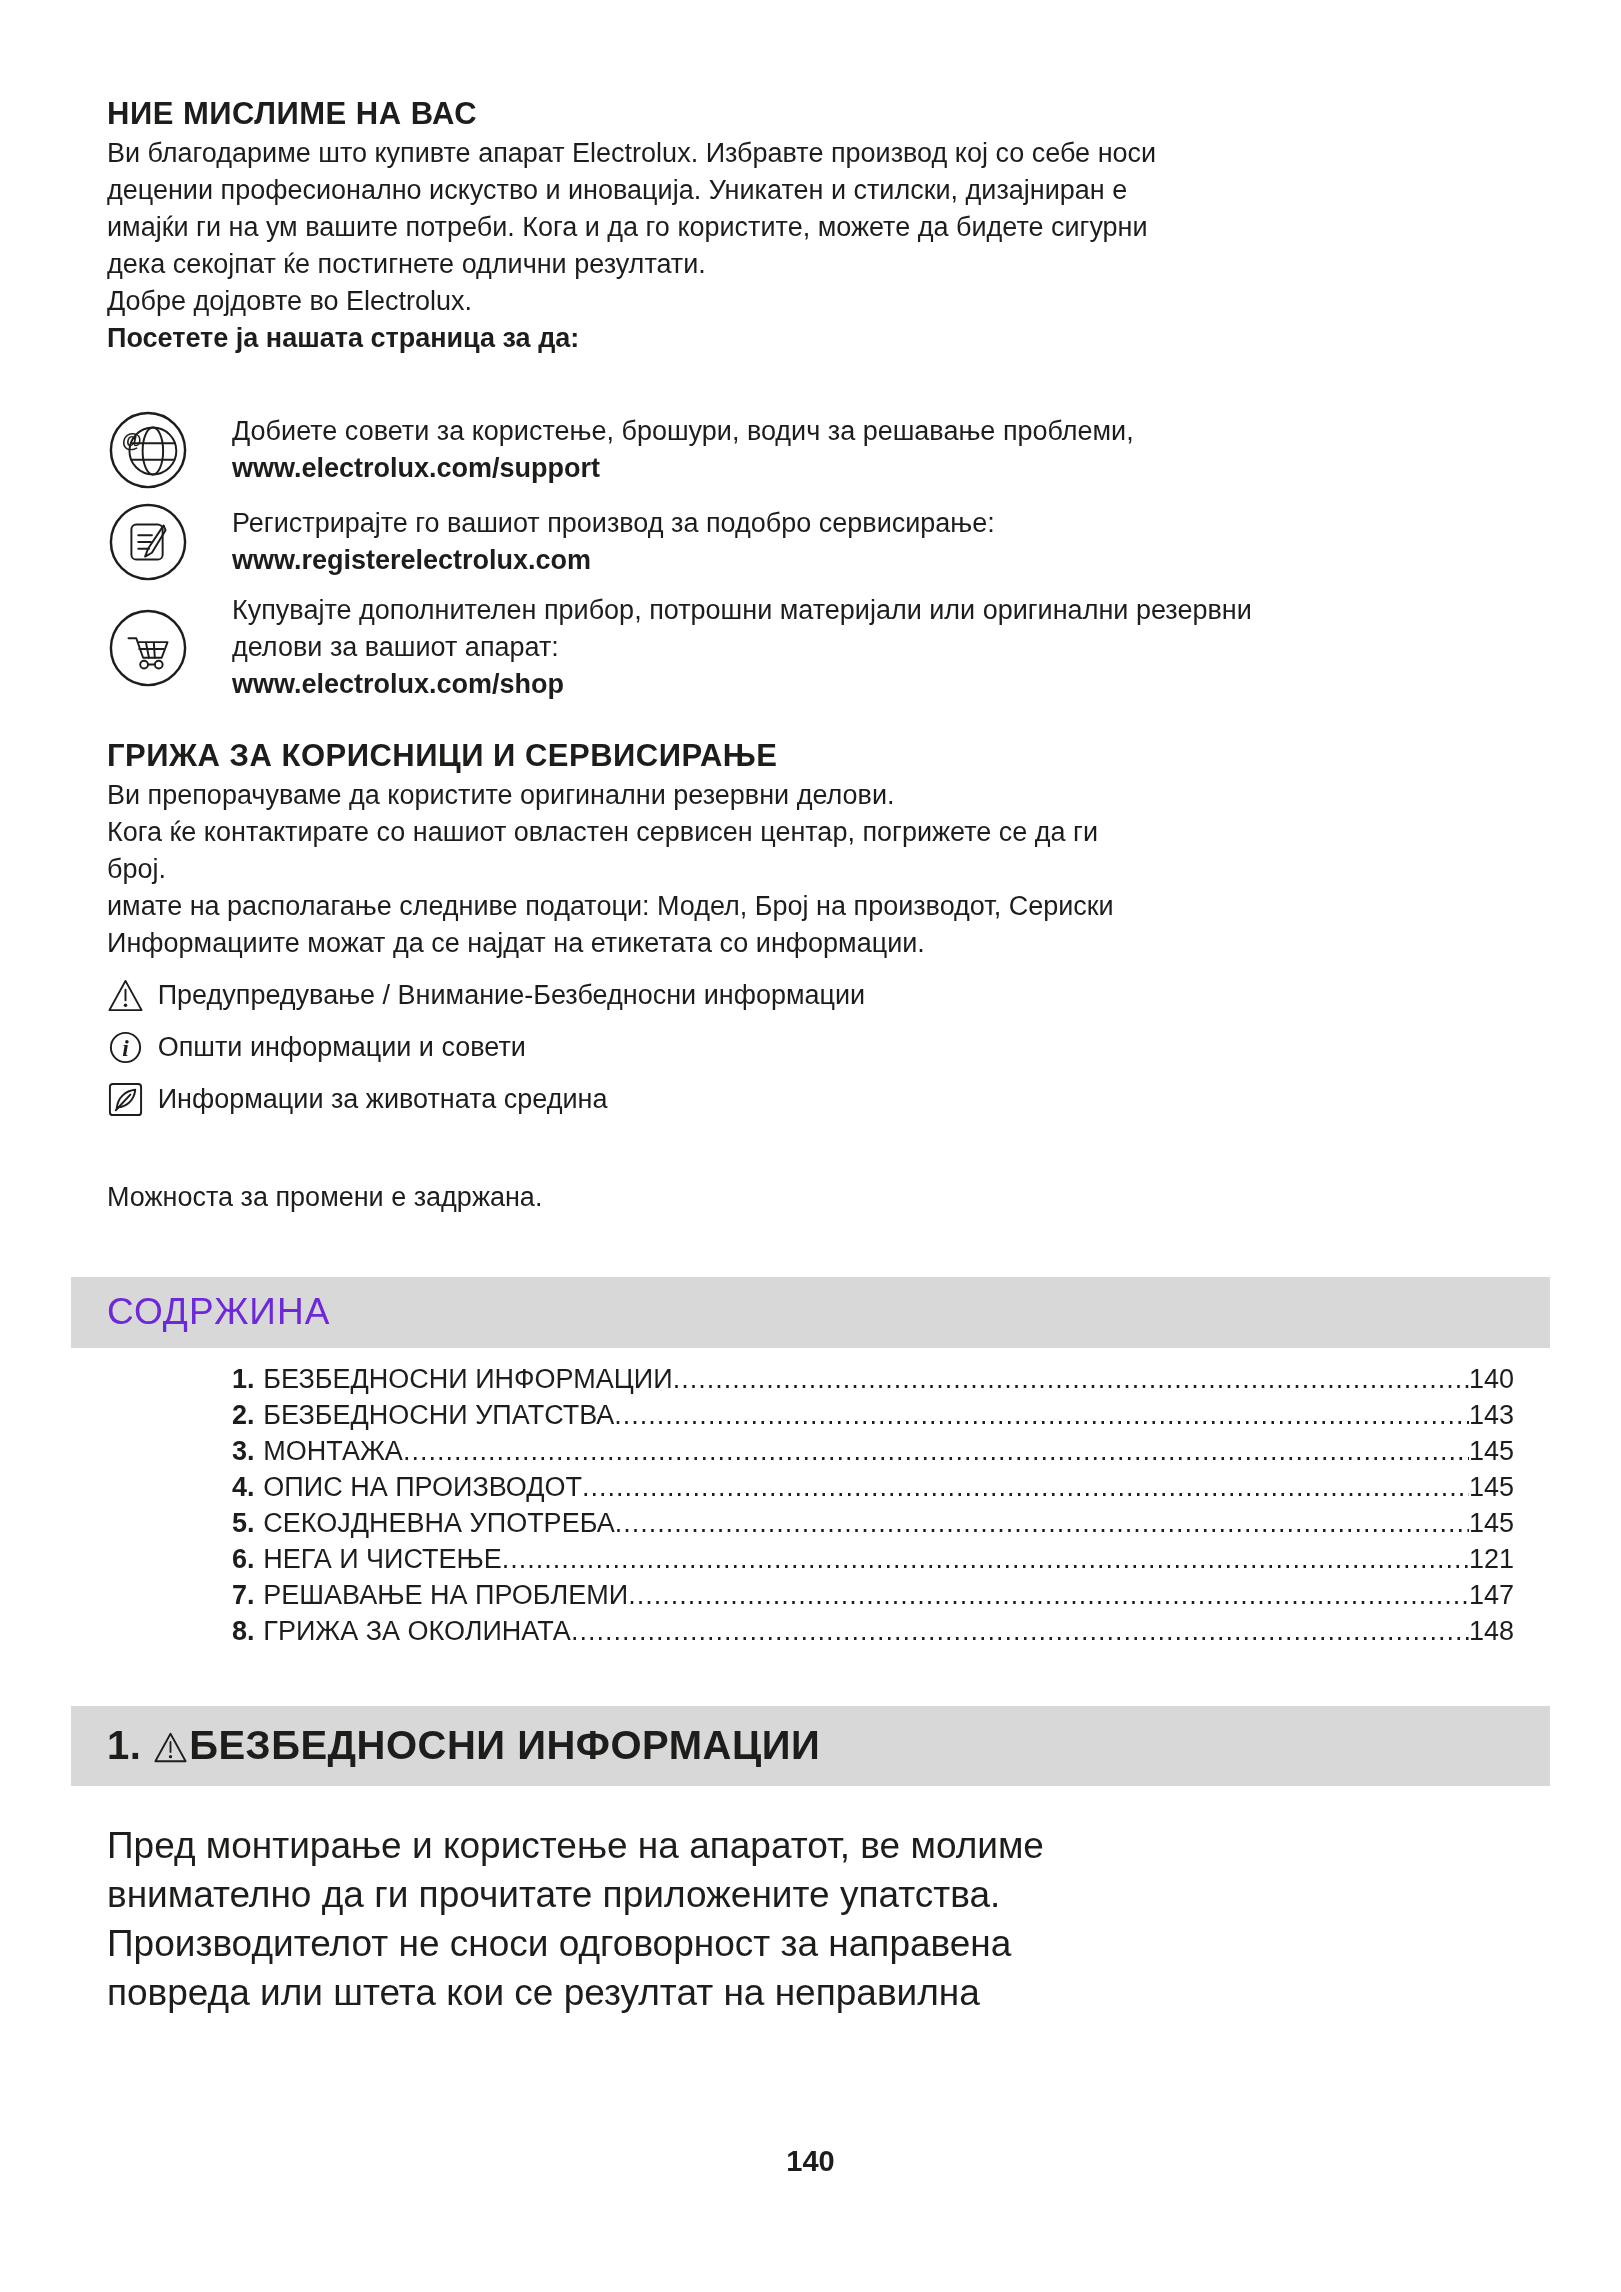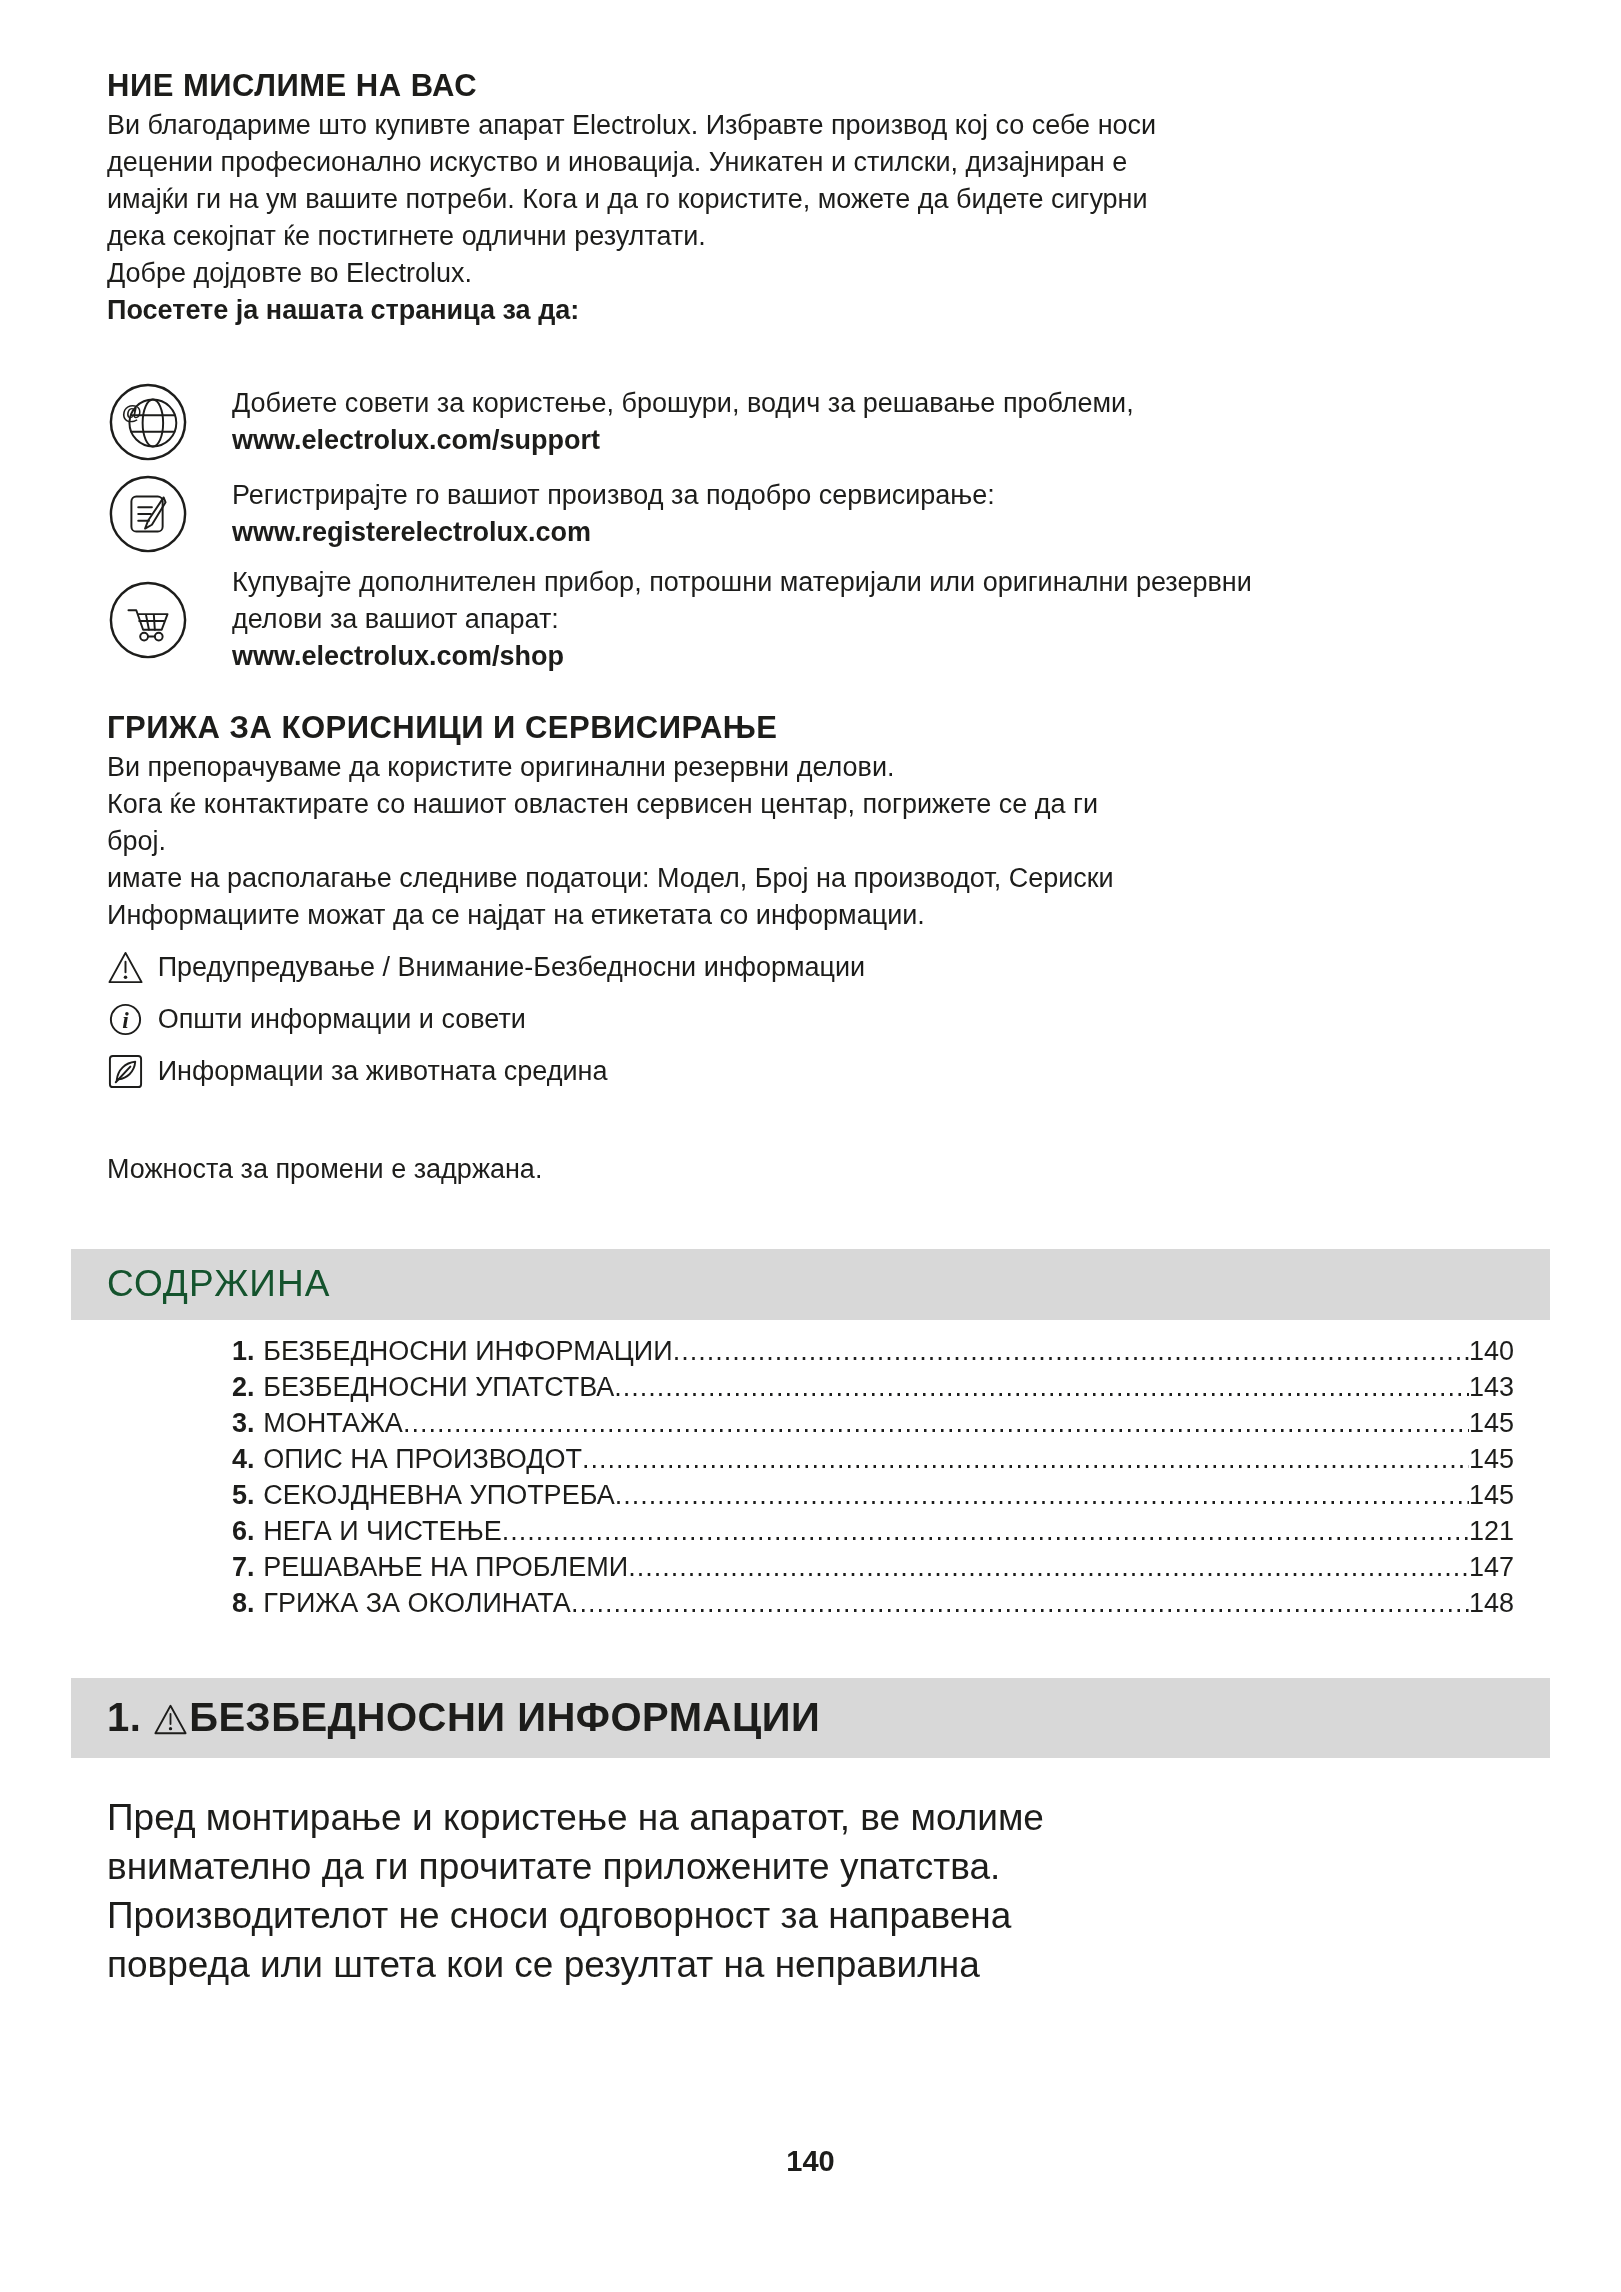--- a/index.html
+++ b/index.html
@@ -5,21 +5,21 @@
   html,body { margin:0; padding:0; background:#ffffff; }
   .page {
     position: relative;
     width: 1621px;
     height: 2293px;
     background: #ffffff;
     color: #1d1d1b;
     font-family: "Liberation Sans", sans-serif;
     overflow: hidden;
   }
-  .content { padding: 67px 107px 0 107px; }
+  .content { padding: 95px 107px 0 107px; }
 
   .h-main {
     font-size: 31px;
     font-weight: bold;
     line-height: 37px;
     margin: 0 0 2.9px 0;
     letter-spacing: 0.5px;
   }
   .body-line { font-size: 27px; line-height: 37px; }
   .bold { font-weight: bold; }
@@ -43,21 +43,21 @@
 
   .banner {
     background: #d8d8d8;
     margin: 61px -36px 0 -36px;
     padding: 12.7px 19.6px 14.7px 36px;
   }
   .banner-toc-title {
     font-size: 37px;
     line-height: 43px;
     font-weight: normal;
-    color: #14532d;
+    color: #6d28d9;
     letter-spacing: 1px;
   }
   .banner-sec {
     margin-top: 57px;
     padding: 15.7px 19.6px 17.6px 36px;
     display: flex;
     align-items: center;
   }
   .banner-sec-text {
     font-size: 40px;

